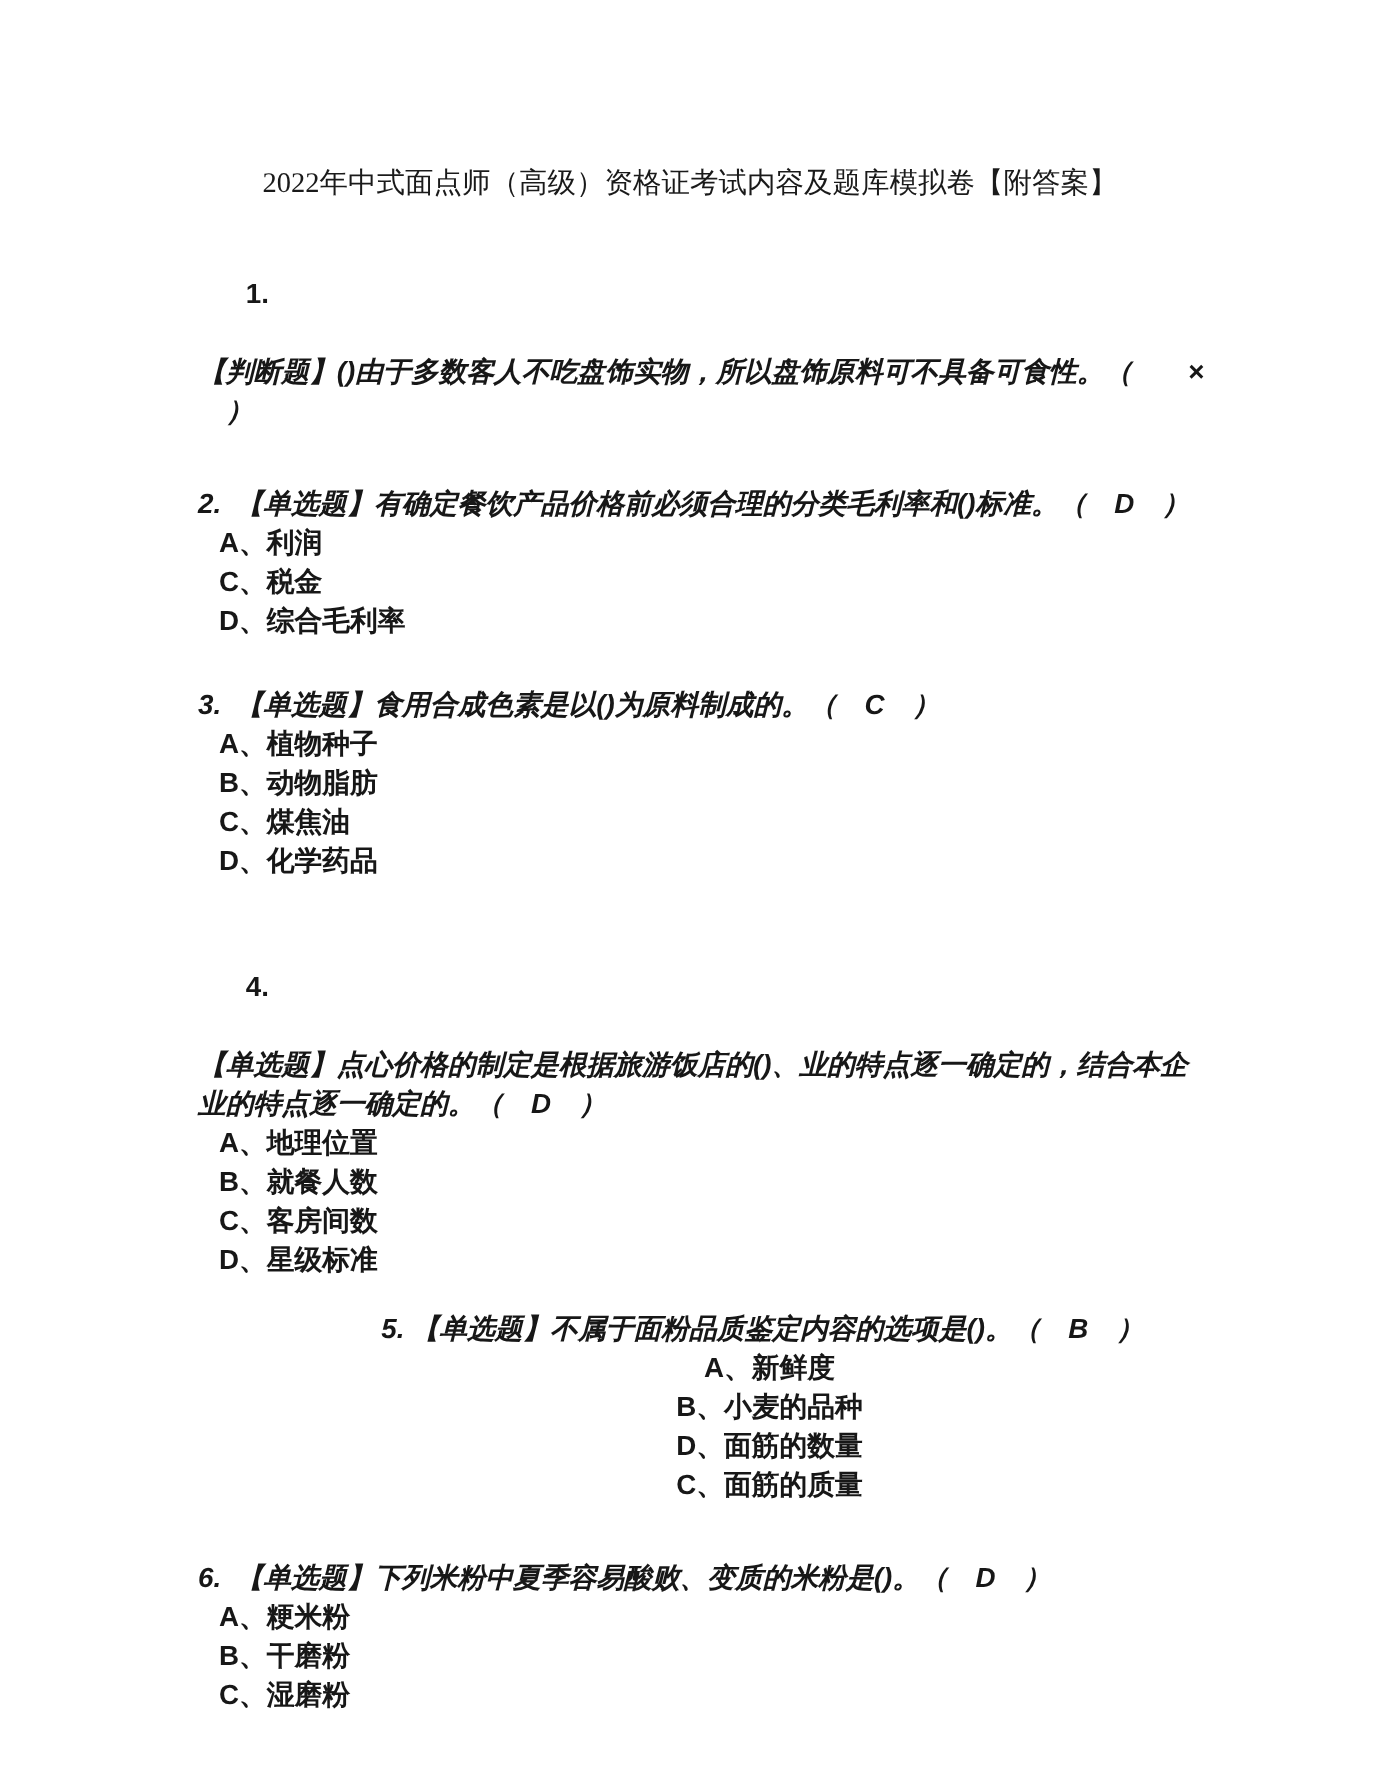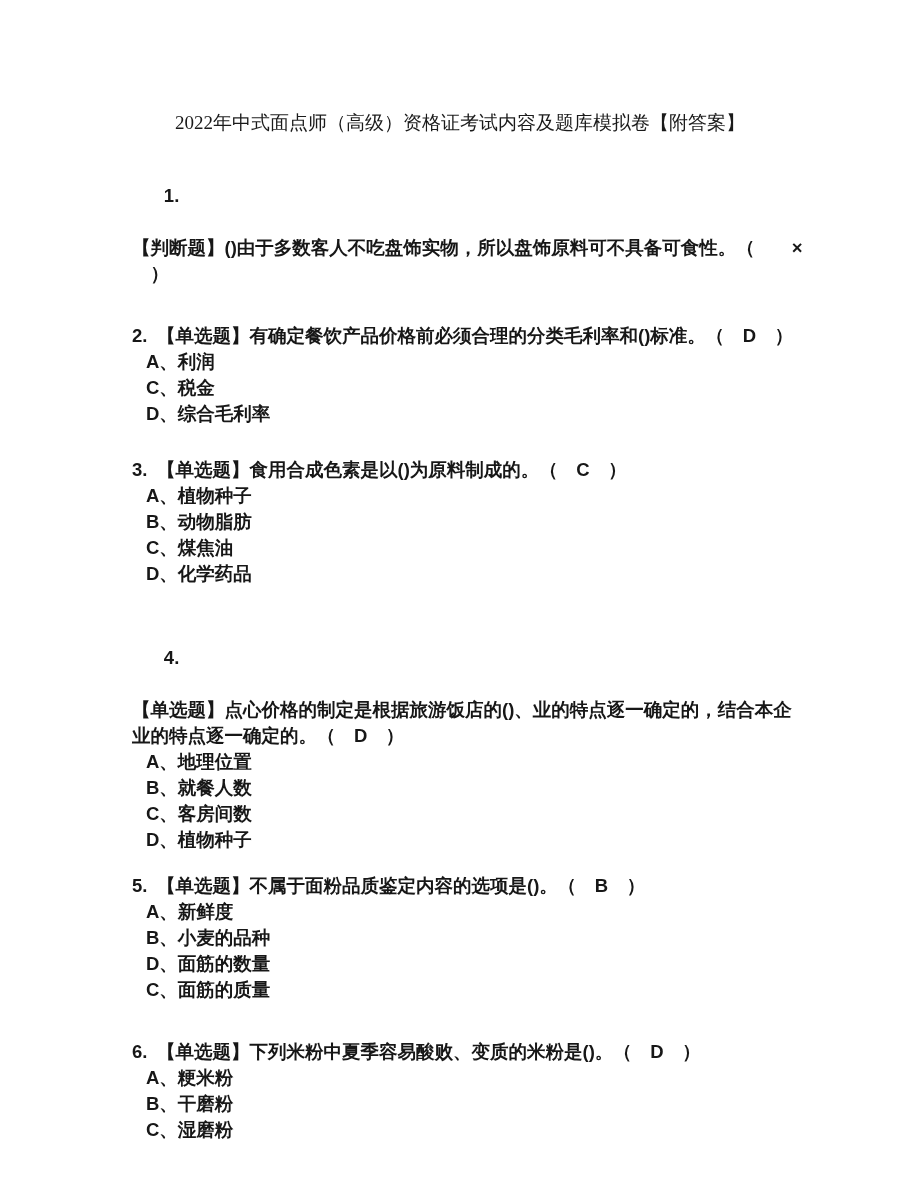--- a/index.html
+++ b/index.html
@@ -33,24 +33,24 @@
     font-family: "Liberation Sans", sans-serif;
     font-weight: 700;
     font-size: 18.5px;
     line-height: 26px;
     color: #171717;
   }
   .question { margin-top: 0; }
   #questions .question:nth-child(2) { margin-top: 36px; }
   #questions .question:nth-child(3) { margin-top: 30px; }
   #questions .question:nth-child(4) { margin-top: 32px; }
-  #questions .question:nth-child(5) { margin-top: 20px; }
+  #questions .question:nth-child(5) { margin-top: 20px; text-align: center; }
   #questions .question:nth-child(6) { margin-top: 36px; }
   .qnum-line { padding-left: 7px; white-space: pre; }
-  .qline { padding-left: 6px; white-space: pre; }
+  .qline { padding-left: 6px; white-space: pre; font-style: italic; }
   .qnum-inline { display: inline-block; min-width: 25px; }
   .opt { padding-left: 0; white-space: pre; margin-left: 20px; }
 </style>
 </head>
 <body>
 
 <div class="doc">
   <div class="title">2022年中式面点师（高级）资格证考试内容及题库模拟卷【附答案】</div>
   <div id="questions">
       <section class="question">
@@ -91,21 +91,21 @@
       <span>4.</span>
     </div>
     <div class="qbody">
           <div class="qline">【单选题】点心价格的制定是根据旅游饭店的()、业的特点逐一确定的，结合本企</div>
           <div class="qline">业的特点逐一确定的。（　D　）</div>
         </div>
     <div class="opts">
           <div class="opt">A、地理位置</div>
           <div class="opt">B、就餐人数</div>
           <div class="opt">C、客房间数</div>
-          <div class="opt">D、植物种子</div>
+          <div class="opt">D、星级标准</div>
         </div>
   </section>
       <section class="question">
 
     <div class="qbody">
           <div class="qline"><span class="qnum-inline">5.</span><span>【单选题】不属于面粉品质鉴定内容的选项是()。（　B　）</span></div>
         </div>
     <div class="opts">
           <div class="opt">A、新鲜度</div>
           <div class="opt">B、小麦的品种</div>

